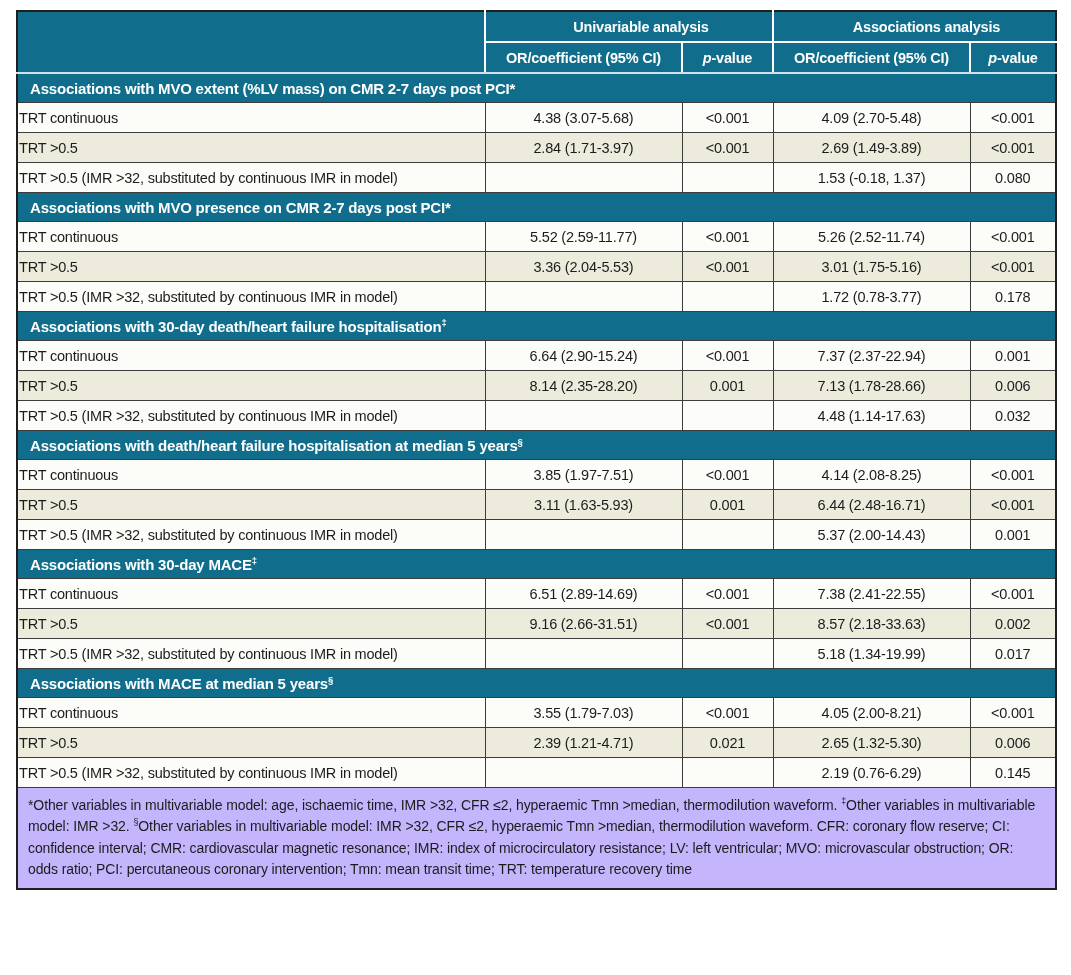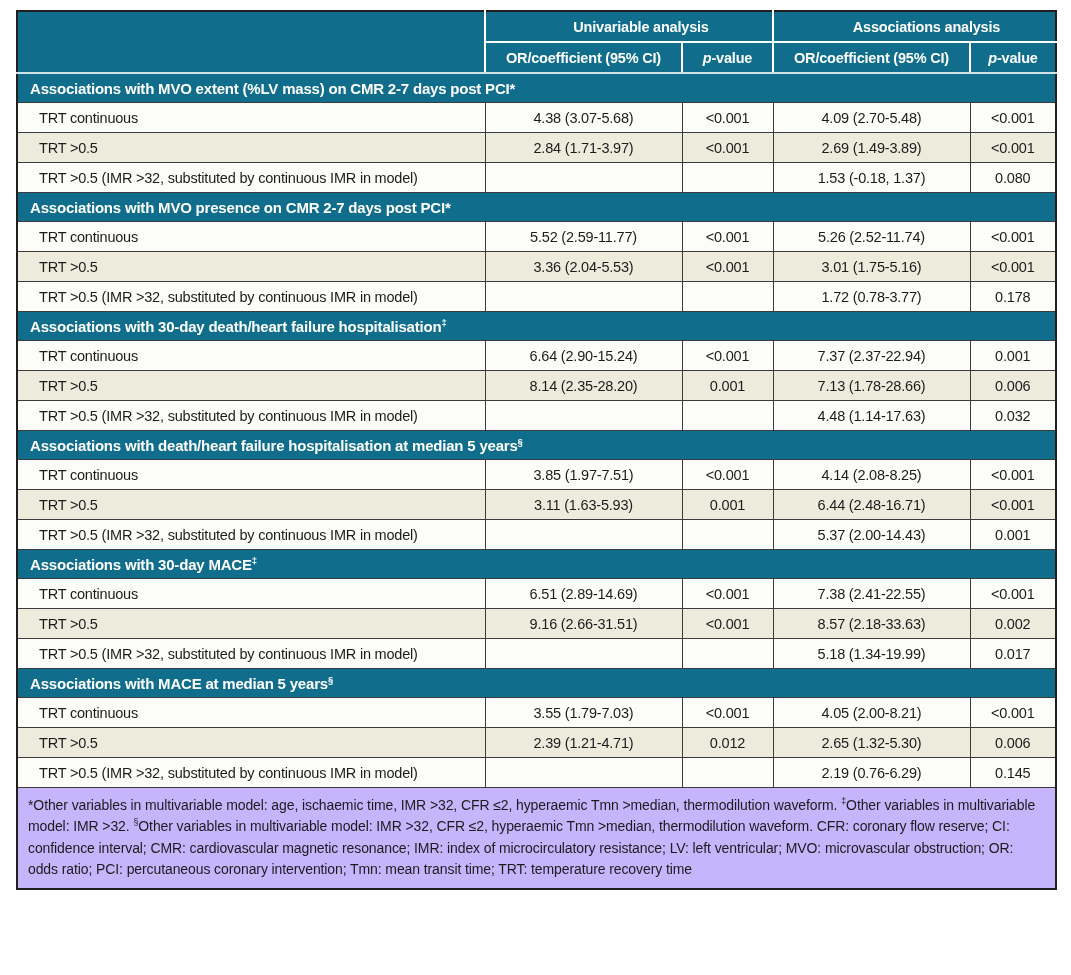--- a/index.html
+++ b/index.html
@@ -80,21 +80,21 @@
     height:18px;
     border-left:none;border-right:none;margin-left:26px;
   }
   td.section-header sup{
     font-size:9.5px;
     vertical-align:super;
     line-height:0;
   }
   td.label-cell{
     text-align:left;
-    padding-left:21px;
+    padding-left:1px;
   }
   td.value-cell{text-align:center;}
   td.footnote-cell{
     background:#c4b5fd;
     font-size:14px;
     line-height:1.52;
     letter-spacing:-0.1px;
     padding:7px 16px 8px 10px;
     text-align:left;
     height:auto;
@@ -267,21 +267,21 @@
         <tr class="data-row">
           <td class="label-cell">TRT continuous</td>
           <td class="value-cell">3.55 (1.79-7.03)</td>
           <td class="value-cell">&lt;0.001</td>
           <td class="value-cell">4.05 (2.00-8.21)</td>
           <td class="value-cell">&lt;0.001</td>
         </tr>
         <tr class="data-row alt">
           <td class="label-cell">TRT &gt;0.5</td>
           <td class="value-cell">2.39 (1.21-4.71)</td>
-          <td class="value-cell">0.012</td>
+          <td class="value-cell">0.021</td>
           <td class="value-cell">2.65 (1.32-5.30)</td>
           <td class="value-cell">0.006</td>
         </tr>
         <tr class="data-row">
           <td class="label-cell">TRT &gt;0.5 (IMR &gt;32, substituted by continuous IMR in model)</td>
           <td class="value-cell"></td>
           <td class="value-cell"></td>
           <td class="value-cell">2.19 (0.76-6.29)</td>
           <td class="value-cell">0.145</td>
         </tr>

